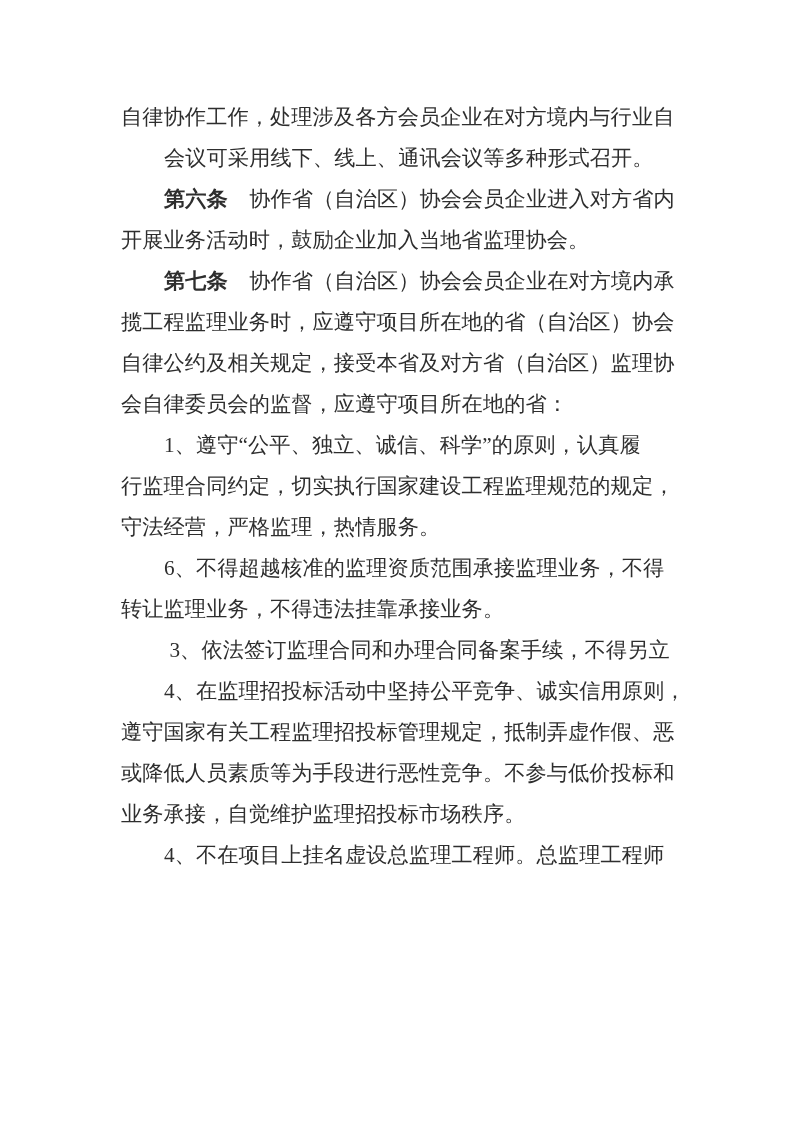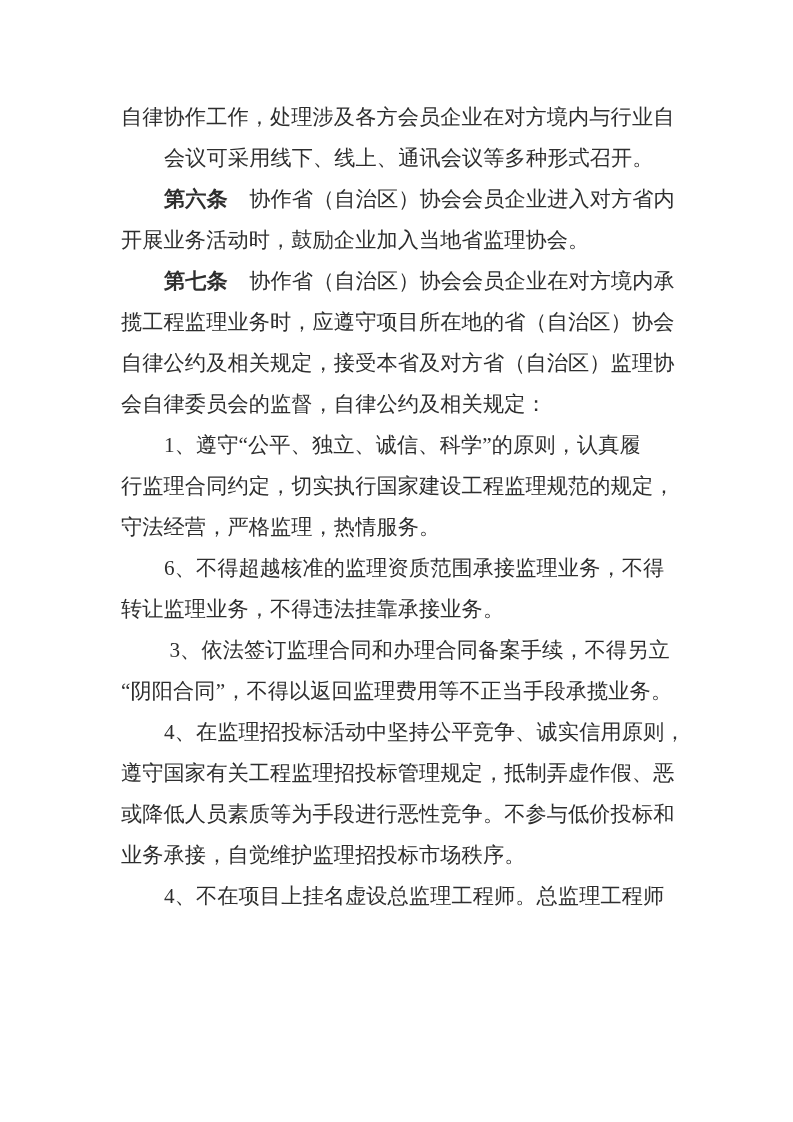--- a/index.html
+++ b/index.html
@@ -46,27 +46,26 @@
 
 <div class="page" style="background: rgb(255, 255, 255);">
   <div class="doc-body" style="color: rgb(46, 46, 46);">
       <div class="line"><span class="seg">自律协作工作，处理涉及各方会员企业在对方境内与行业自</span></div>
       <div class="line indent"><span class="seg">会议可采用线下、线上、通讯会议等多种形式召开。</span></div>
       <div class="line indent"><span class="seg seg-bold">第六条</span><span class="seg">　协作省（自治区）协会会员企业进入对方省内</span></div>
       <div class="line"><span class="seg">开展业务活动时，鼓励企业加入当地省监理协会。</span></div>
       <div class="line indent"><span class="seg seg-bold">第七条</span><span class="seg">　协作省（自治区）协会会员企业在对方境内承</span></div>
       <div class="line"><span class="seg">揽工程监理业务时，应遵守项目所在地的省（自治区）协会</span></div>
       <div class="line"><span class="seg">自律公约及相关规定，接受本省及对方省（自治区）监理协</span></div>
-      <div class="line"><span class="seg">会自律委员会的监督，自律公约及相关规定：</span></div>
+      <div class="line"><span class="seg">会自律委员会的监督，应遵守项目所在地的省：</span></div>
       <div class="line indent"><span class="seg">1、遵守“公平、独立、诚信、科学”的原则，认真履</span></div>
       <div class="line"><span class="seg">行监理合同约定，切实执行国家建设工程监理规范的规定，</span></div>
       <div class="line"><span class="seg">守法经营，严格监理，热情服务。</span></div>
       <div class="line indent"><span class="seg">6、不得超越核准的监理资质范围承接监理业务，不得</span></div>
       <div class="line"><span class="seg">转让监理业务，不得违法挂靠承接业务。</span></div>
       <div class="line indent"><span class="seg"> 3、依法签订监理合同和办理合同备案手续，不得另立</span></div>
-      <div class="line"><span class="seg">“阴阳合同”，不得以返回监理费用等不正当手段承揽业务。</span></div>
       <div class="line indent"><span class="seg">4、在监理招投标活动中坚持公平竞争、诚实信用原则，</span></div>
       <div class="line"><span class="seg">遵守国家有关工程监理招投标管理规定，抵制弄虚作假、恶</span></div>
       <div class="line"><span class="seg">或降低人员素质等为手段进行恶性竞争。不参与低价投标和</span></div>
       <div class="line"><span class="seg">业务承接，自觉维护监理招投标市场秩序。</span></div>
       <div class="line indent"><span class="seg">4、不在项目上挂名虚设总监理工程师。总监理工程师</span></div>
     </div>
 </div>
 
 </body></html>

